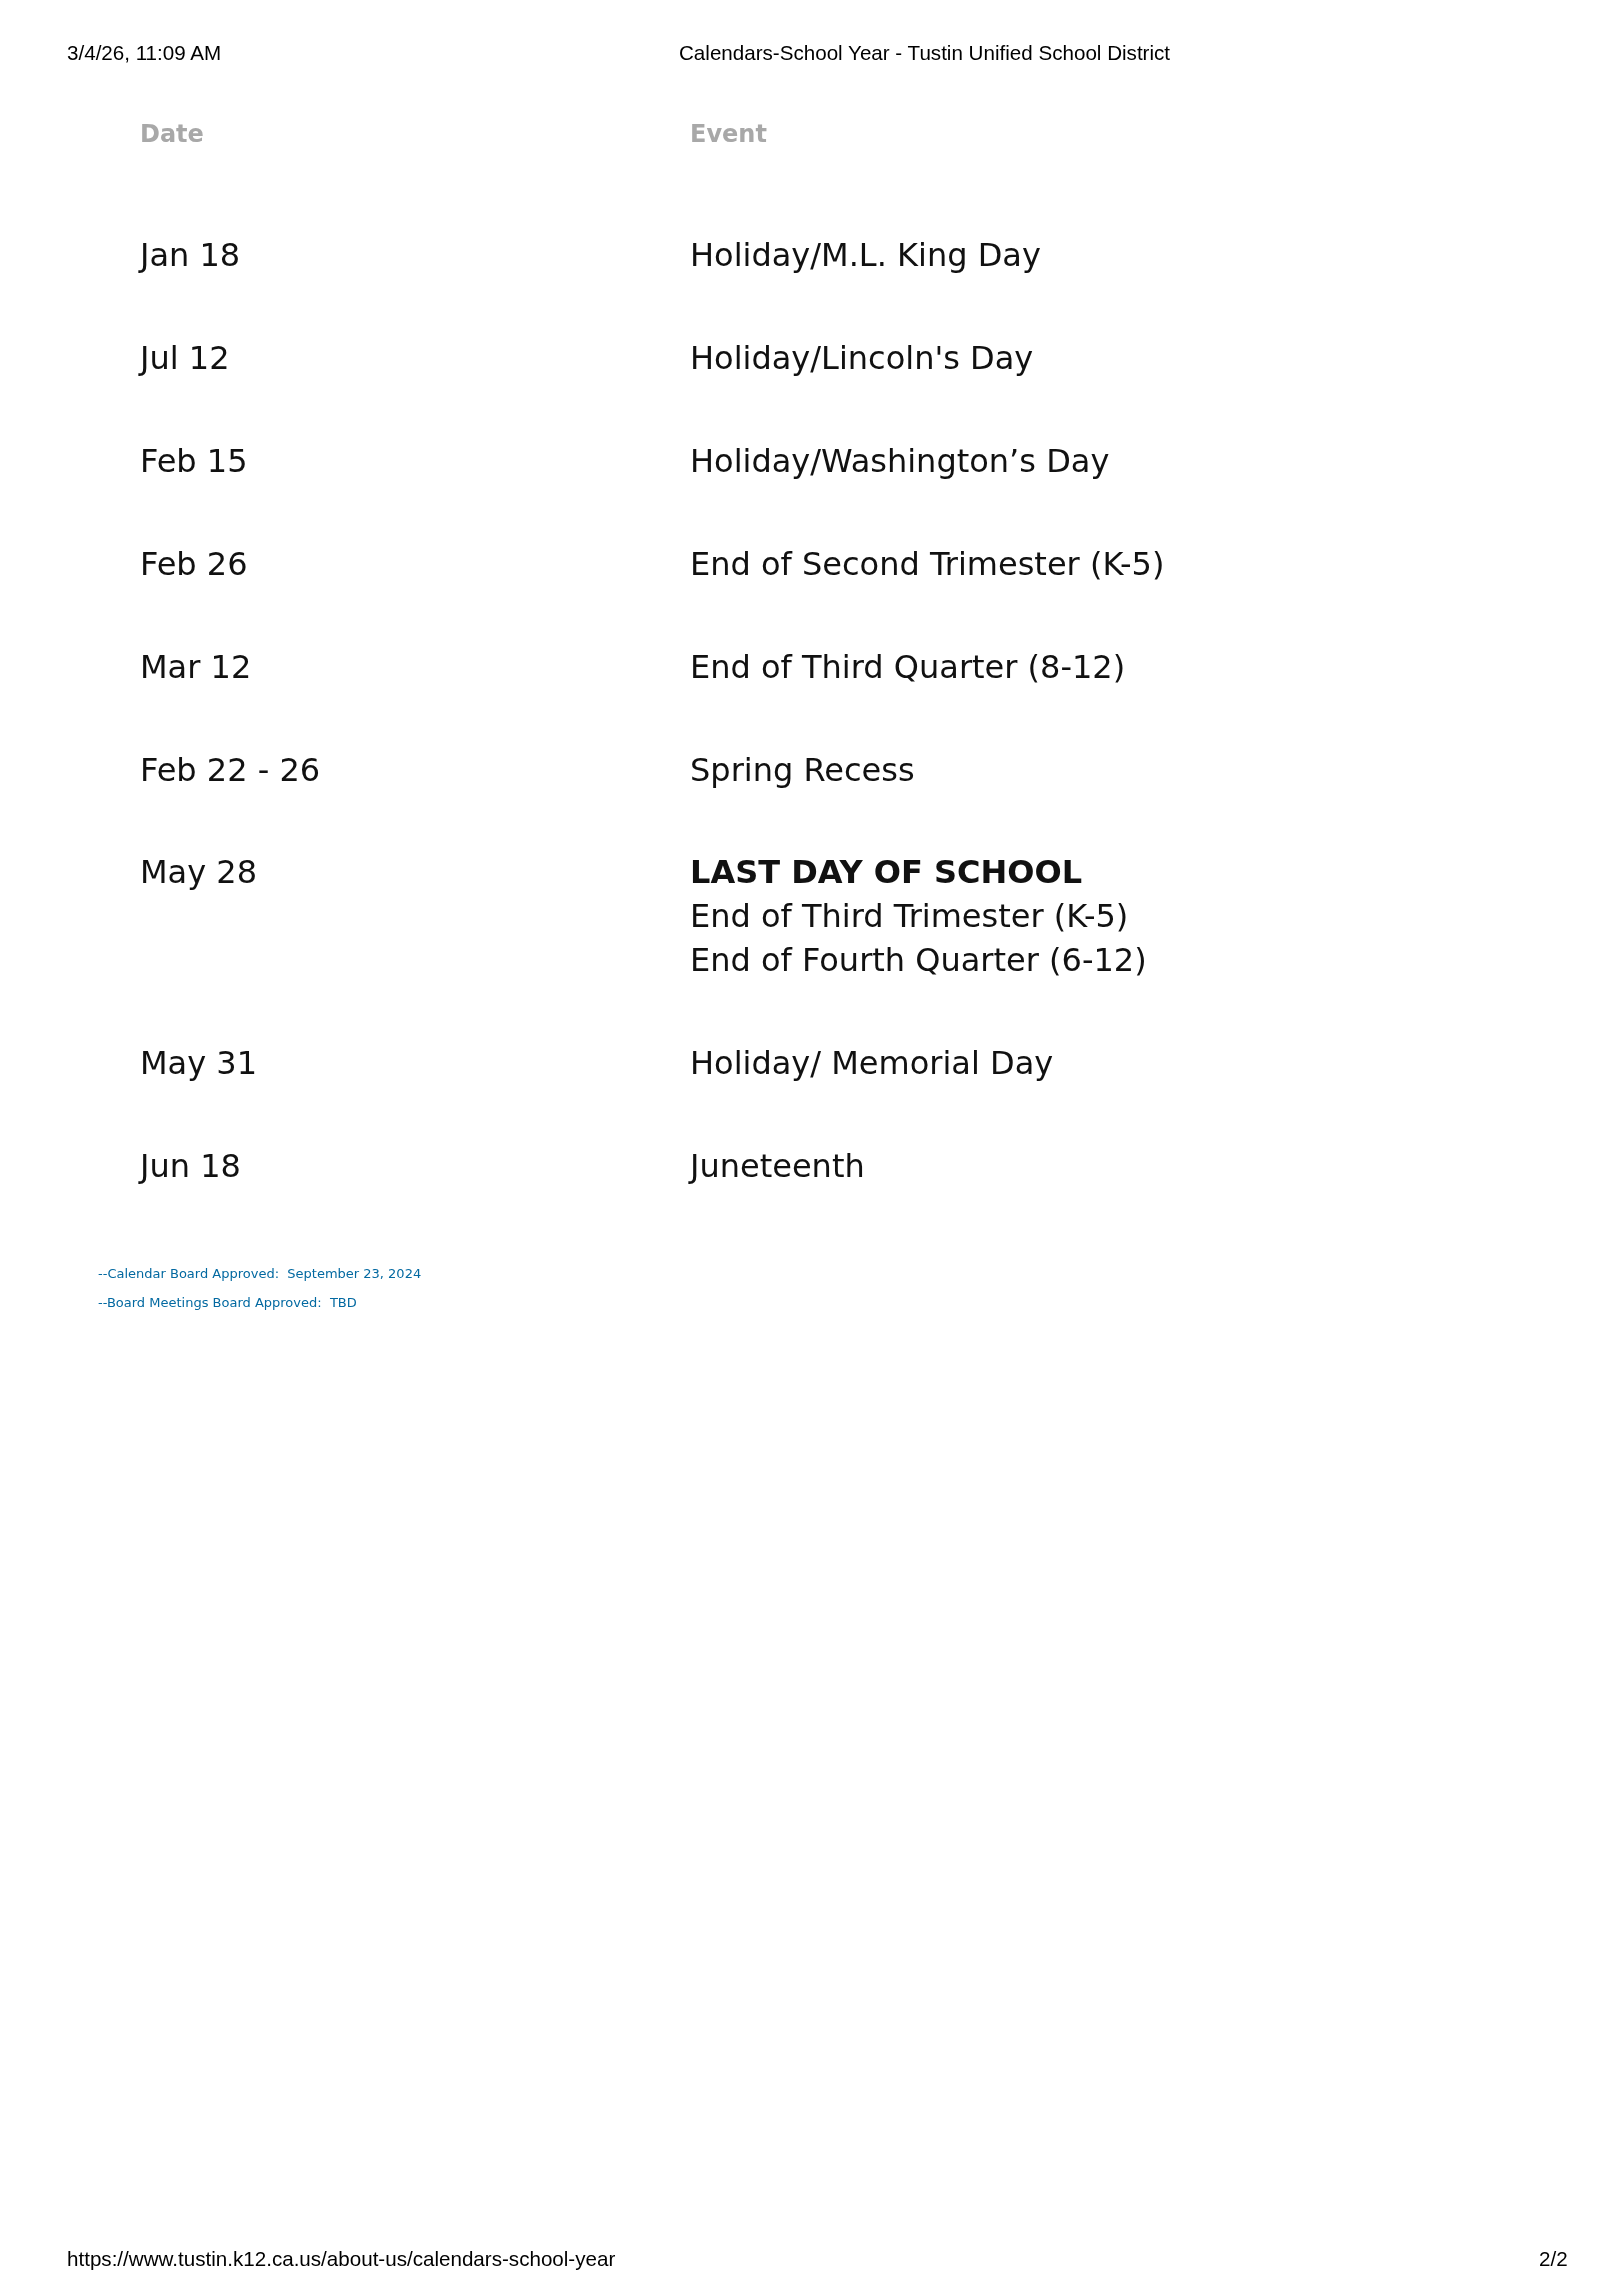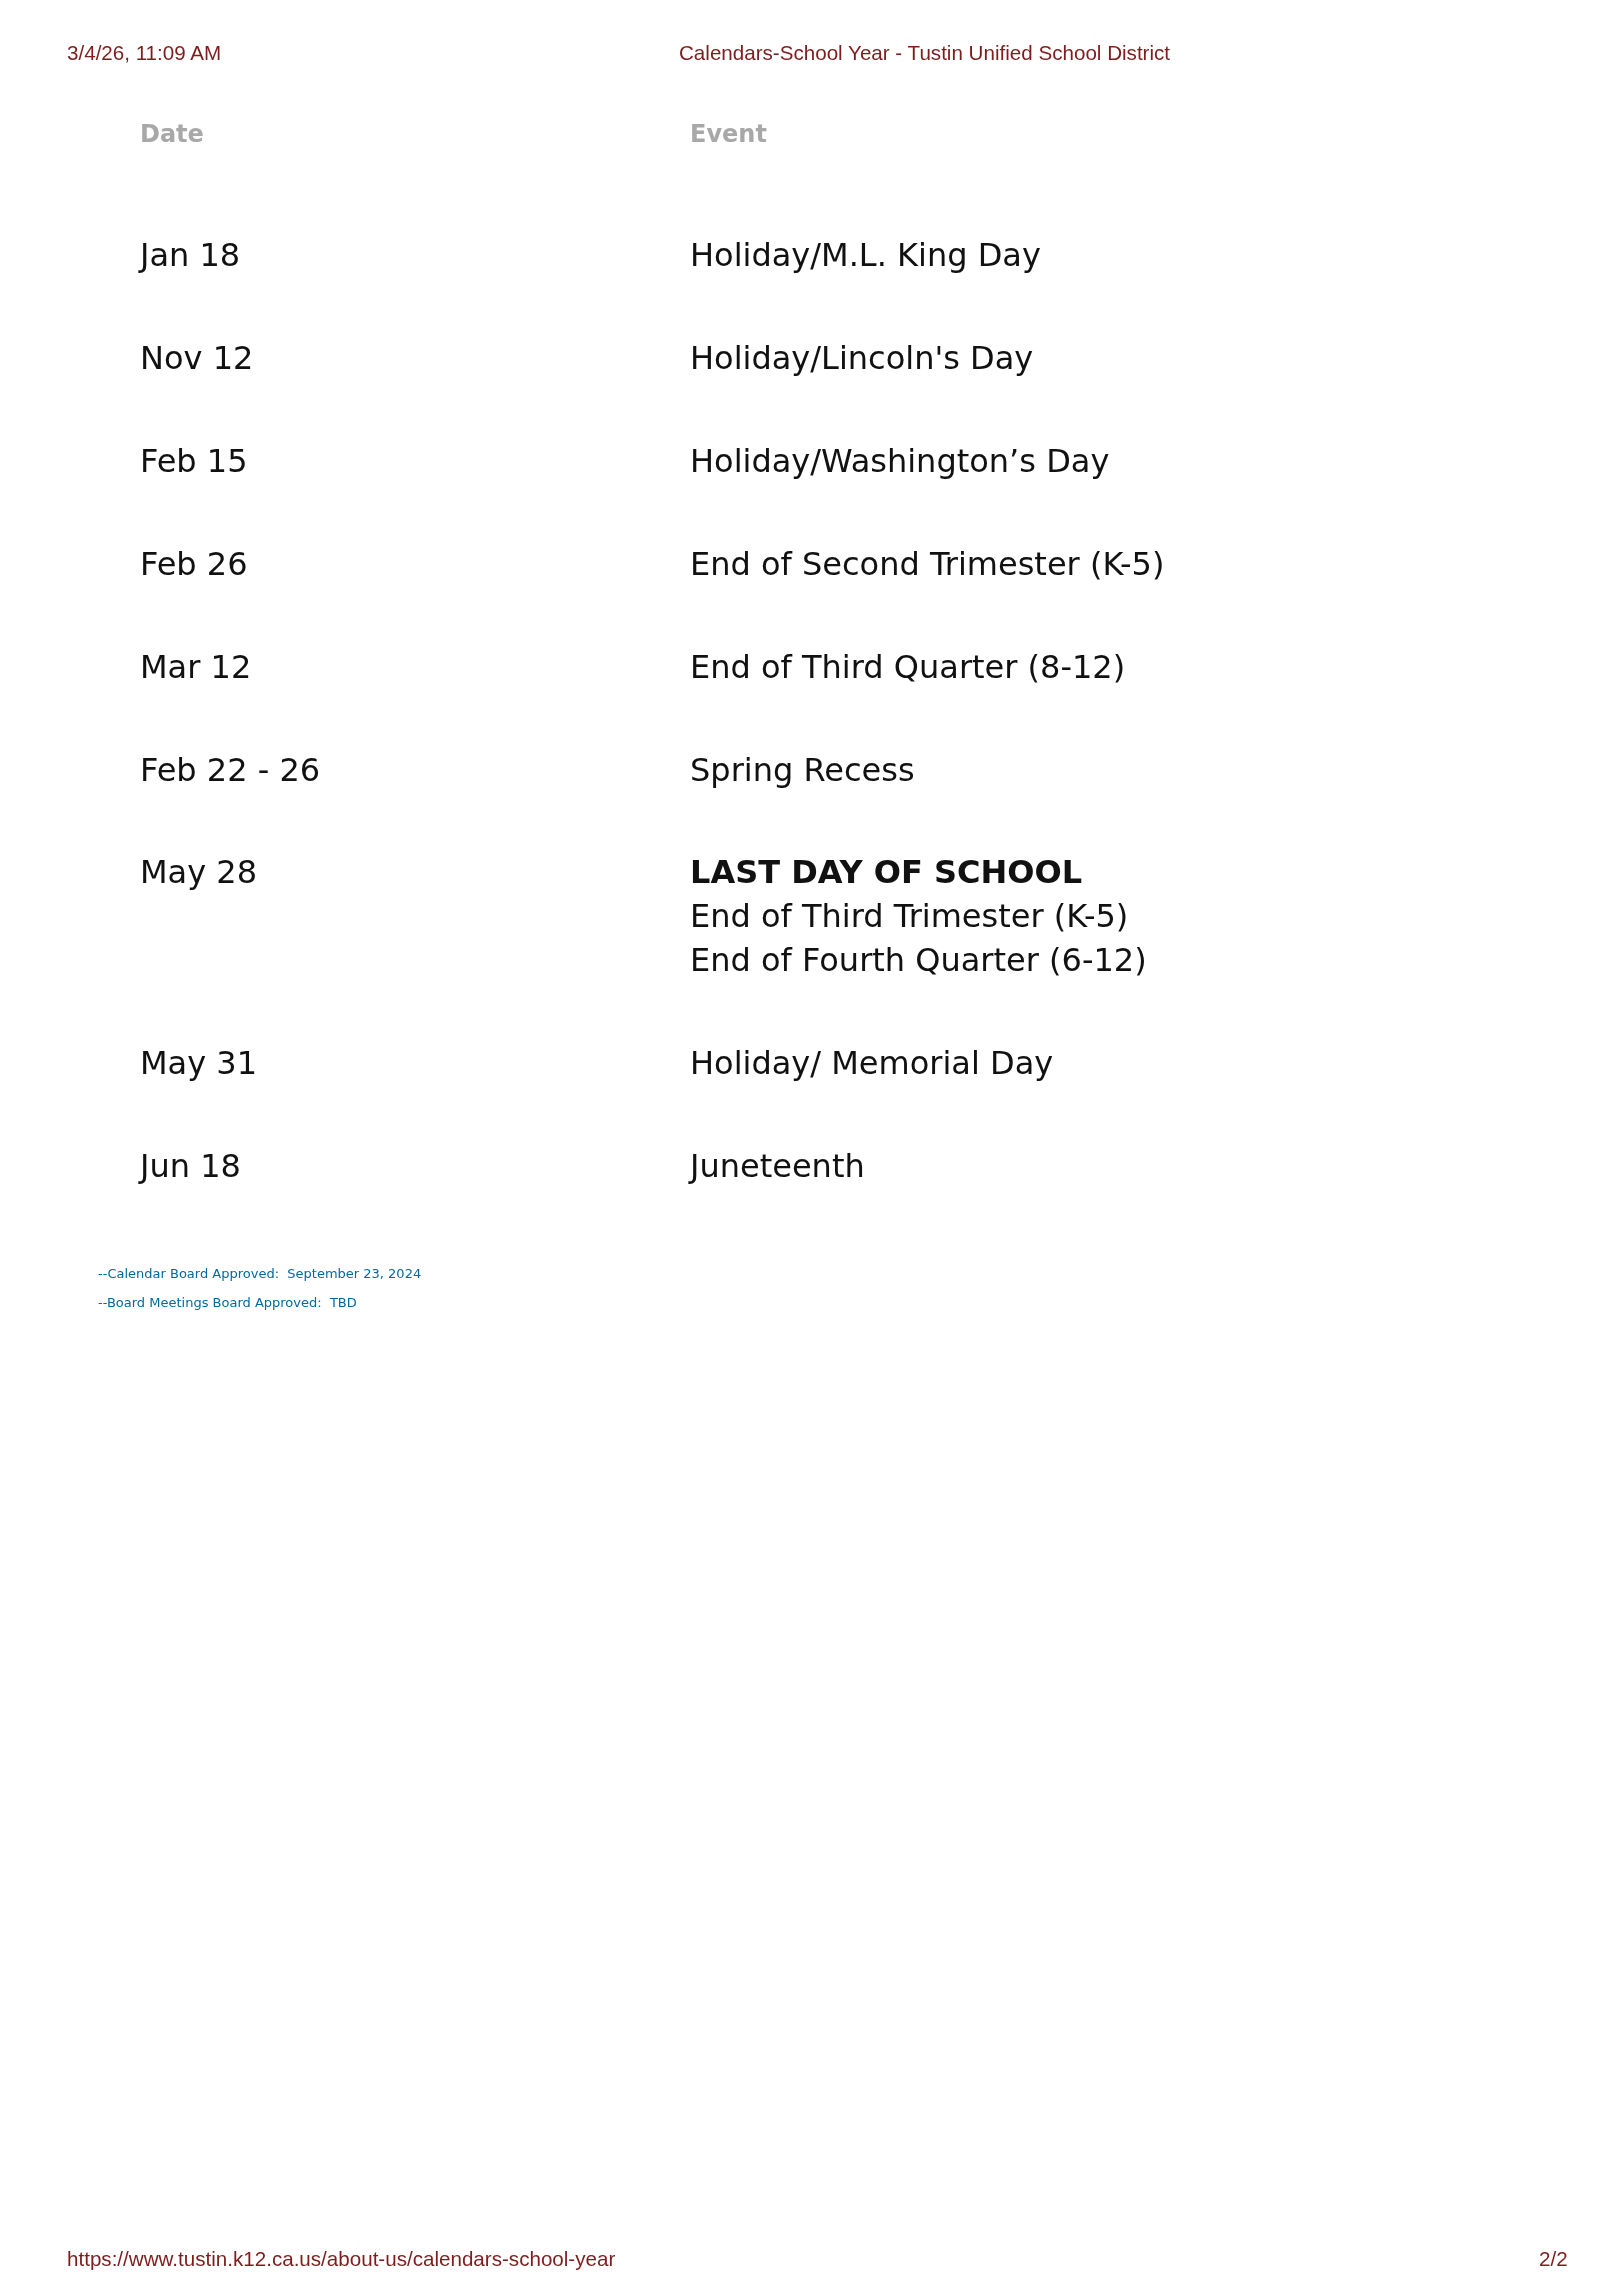--- a/index.html
+++ b/index.html
@@ -1,17 +1,17 @@
 <!DOCTYPE html>
 <html><head>
 <meta charset="utf-8">
 <style>
   html, body { margin: 0; padding: 0; background: #ffffff; }
   body { width: 1621px; height: 2293px; position: relative; overflow: hidden; font-family: "DejaVu Sans", sans-serif; color: #111; }
-  .print-header, .print-footer { position: absolute; font-family: "Liberation Sans", sans-serif; font-size: 20.6px; color: #7f1d1d; }
+  .print-header, .print-footer { position: absolute; font-family: "Liberation Sans", sans-serif; font-size: 20.6px; color: #000000; }
   .hdr-date { left: 67px; top: 41px; }
   .hdr-title { left: 679px; top: 41px; }
   .ftr-url { left: 67px; top: 2247px; }
   .ftr-page { left: 1539px; top: 2247px; }
   .col-head { position: absolute; top: 120px; font-size: 24px; font-weight: bold; color: #a8a8a8; }
   .col-date { left: 140px; }
   .col-event { left: 690px; }
   .row { position: absolute; left: 0; width: 1621px; font-size: 32px; line-height: 44px; color: #111; }
   .row .d { position: absolute; left: 140px; top: 0; }
   .row .e { position: absolute; left: 690px; top: 0; }
@@ -28,21 +28,21 @@
 <div class="col-head col-date">Date</div>
 <div class="col-head col-event">Event</div>
 
 <div class="row" style="top:233px">
   <div class="d">Jan 18</div>
   <div class="e">
       <div>Holiday/M.L. King Day</div>
     </div>
 </div>
 <div class="row" style="top:336px">
-  <div class="d">Nov 12</div>
+  <div class="d">Jul 12</div>
   <div class="e">
       <div>Holiday/Lincoln's Day</div>
     </div>
 </div>
 <div class="row" style="top:439px">
   <div class="d">Feb 15</div>
   <div class="e">
       <div>Holiday/Washington’s Day</div>
     </div>
 </div>

